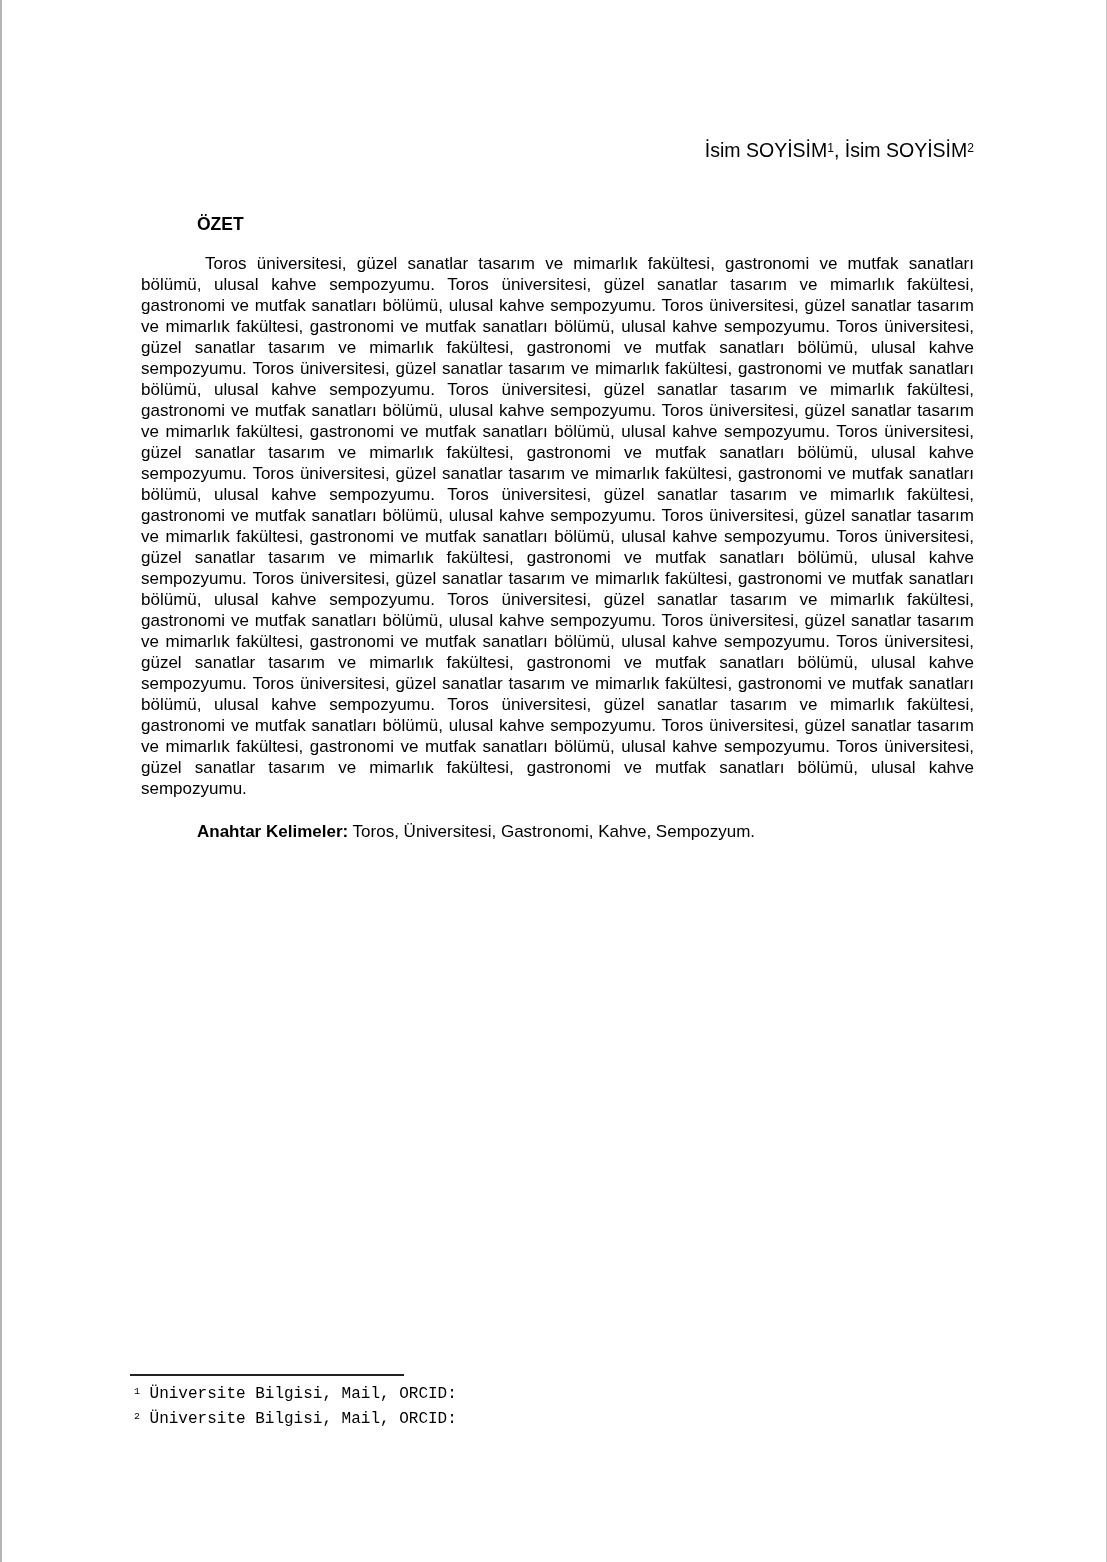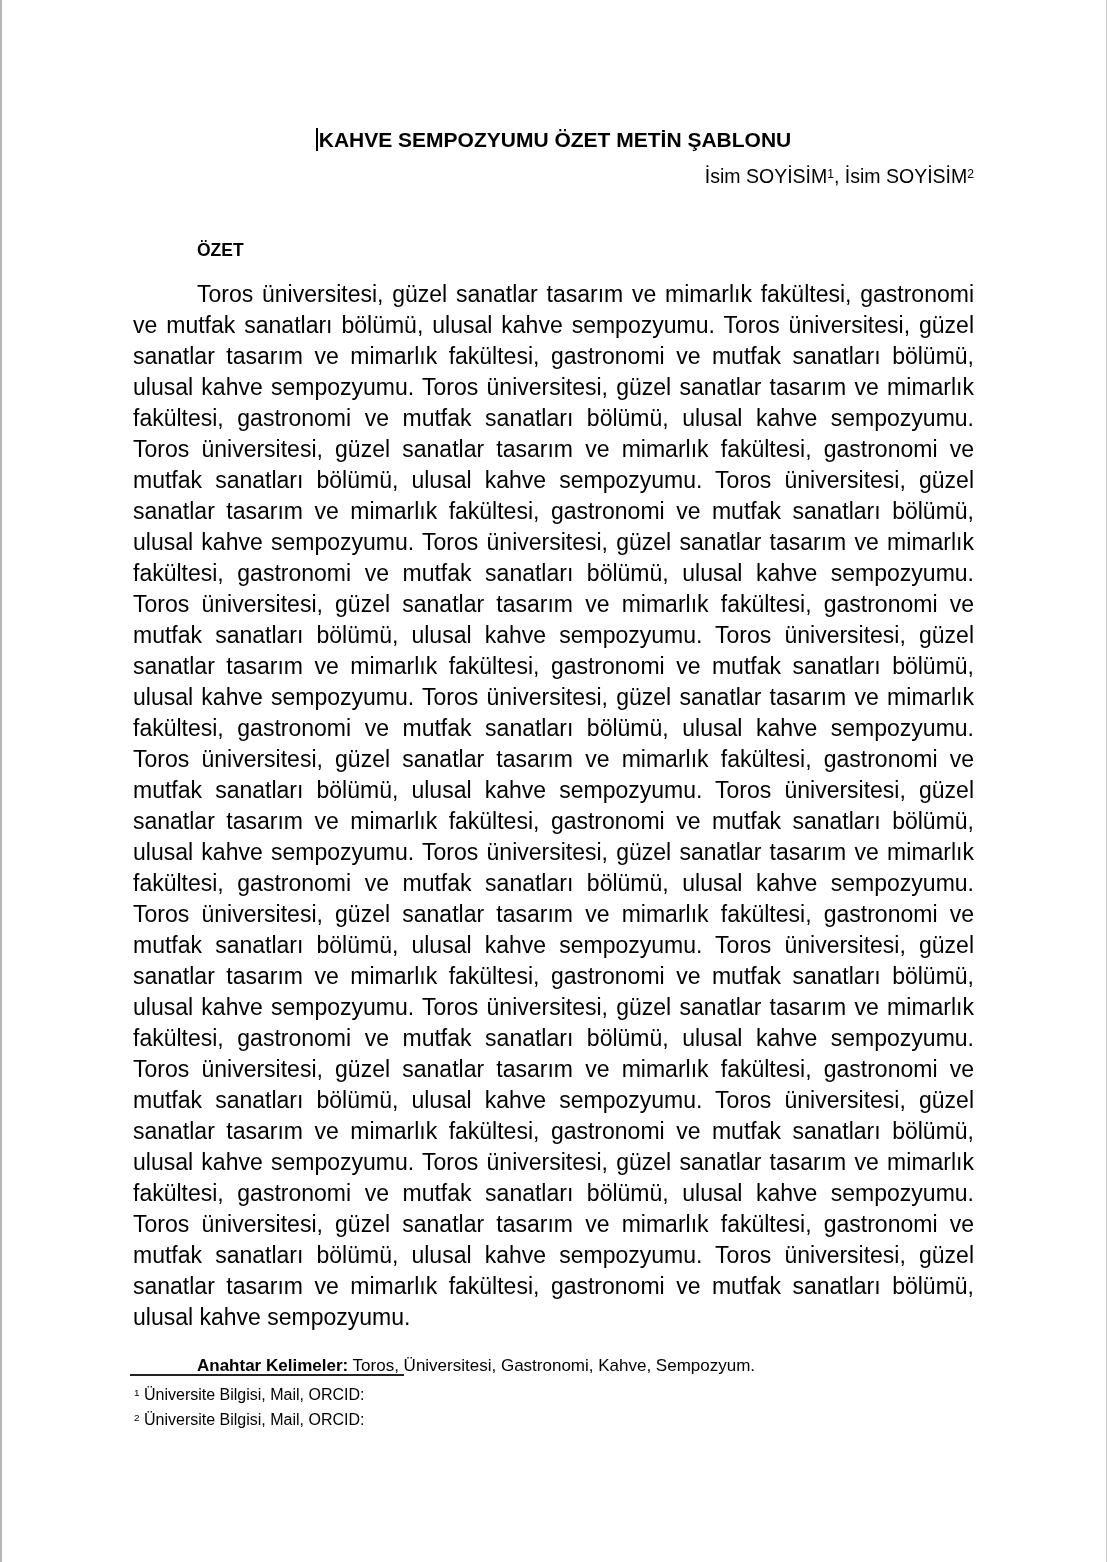--- a/index.html
+++ b/index.html
@@ -51,23 +51,23 @@
     line-height: 0;
   }
   .ozet {
     margin: 49px 0 0 0;
     font-size: 17.5px;
     font-weight: bold;
     line-height: 25px;
     text-indent: 64px;
   }
   .abstract-body {
-    margin: 16px 0 0 0;
-    font-size: 23px;
-    line-height: 31px;
+    margin: 16px 0 0 8px;
+    font-size: 17px;
+    line-height: 21px;
     text-align: justify;
     text-indent: 64px;
   }
   .keywords {
     margin: 20px 0 0 0;
     font-size: 17px;
     line-height: 25px;
     text-indent: 64px;
   }
   .keywords .kw-label {
@@ -82,28 +82,28 @@
   .fn-rule {
     width: 274px;
     height: 0;
     border-top: 2px solid #222222;
     margin: 0 0 6px 0;
   }
   .footnote {
     margin: 0 0 0 4px;
     font-size: 16px;
     line-height: 25px;
+    font-family: Liberation Mono, monospace;
   }
 </style>
 </head>
 <body>
 
 <div class="page">
 
-  <h1 class="title"><span class="caret"></span><span>KAHVE SEMPOZYUMU ÖZET METİN ŞABLONU</span></h1>
 
   <p class="authors"><span>İsim SOYİSİM</span><sup>1</sup><span>, </span><span>İsim SOYİSİM</span><sup>2</sup></p>
 
   <h2 class="ozet">ÖZET</h2>
 
   <p class="abstract-body">Toros üniversitesi, güzel sanatlar tasarım ve mimarlık fakültesi, gastronomi ve mutfak sanatları bölümü, ulusal kahve sempozyumu. Toros üniversitesi, güzel sanatlar tasarım ve mimarlık fakültesi, gastronomi ve mutfak sanatları bölümü, ulusal kahve sempozyumu. Toros üniversitesi, güzel sanatlar tasarım ve mimarlık fakültesi, gastronomi ve mutfak sanatları bölümü, ulusal kahve sempozyumu. Toros üniversitesi, güzel sanatlar tasarım ve mimarlık fakültesi, gastronomi ve mutfak sanatları bölümü, ulusal kahve sempozyumu. Toros üniversitesi, güzel sanatlar tasarım ve mimarlık fakültesi, gastronomi ve mutfak sanatları bölümü, ulusal kahve sempozyumu. Toros üniversitesi, güzel sanatlar tasarım ve mimarlık fakültesi, gastronomi ve mutfak sanatları bölümü, ulusal kahve sempozyumu. Toros üniversitesi, güzel sanatlar tasarım ve mimarlık fakültesi, gastronomi ve mutfak sanatları bölümü, ulusal kahve sempozyumu. Toros üniversitesi, güzel sanatlar tasarım ve mimarlık fakültesi, gastronomi ve mutfak sanatları bölümü, ulusal kahve sempozyumu. Toros üniversitesi, güzel sanatlar tasarım ve mimarlık fakültesi, gastronomi ve mutfak sanatları bölümü, ulusal kahve sempozyumu. Toros üniversitesi, güzel sanatlar tasarım ve mimarlık fakültesi, gastronomi ve mutfak sanatları bölümü, ulusal kahve sempozyumu. Toros üniversitesi, güzel sanatlar tasarım ve mimarlık fakültesi, gastronomi ve mutfak sanatları bölümü, ulusal kahve sempozyumu. Toros üniversitesi, güzel sanatlar tasarım ve mimarlık fakültesi, gastronomi ve mutfak sanatları bölümü, ulusal kahve sempozyumu. Toros üniversitesi, güzel sanatlar tasarım ve mimarlık fakültesi, gastronomi ve mutfak sanatları bölümü, ulusal kahve sempozyumu. Toros üniversitesi, güzel sanatlar tasarım ve mimarlık fakültesi, gastronomi ve mutfak sanatları bölümü, ulusal kahve sempozyumu. Toros üniversitesi, güzel sanatlar tasarım ve mimarlık fakültesi, gastronomi ve mutfak sanatları bölümü, ulusal kahve sempozyumu. Toros üniversitesi, güzel sanatlar tasarım ve mimarlık fakültesi, gastronomi ve mutfak sanatları bölümü, ulusal kahve sempozyumu. Toros üniversitesi, güzel sanatlar tasarım ve mimarlık fakültesi, gastronomi ve mutfak sanatları bölümü, ulusal kahve sempozyumu. Toros üniversitesi, güzel sanatlar tasarım ve mimarlık fakültesi, gastronomi ve mutfak sanatları bölümü, ulusal kahve sempozyumu. Toros üniversitesi, güzel sanatlar tasarım ve mimarlık fakültesi, gastronomi ve mutfak sanatları bölümü, ulusal kahve sempozyumu. Toros üniversitesi, güzel sanatlar tasarım ve mimarlık fakültesi, gastronomi ve mutfak sanatları bölümü, ulusal kahve sempozyumu.</p>
 
   <p class="keywords"><span class="kw-label">Anahtar Kelimeler:</span> <span>Toros, Üniversitesi, Gastronomi, Kahve, Sempozyum.</span></p>
 
   <div class="footnotes">

